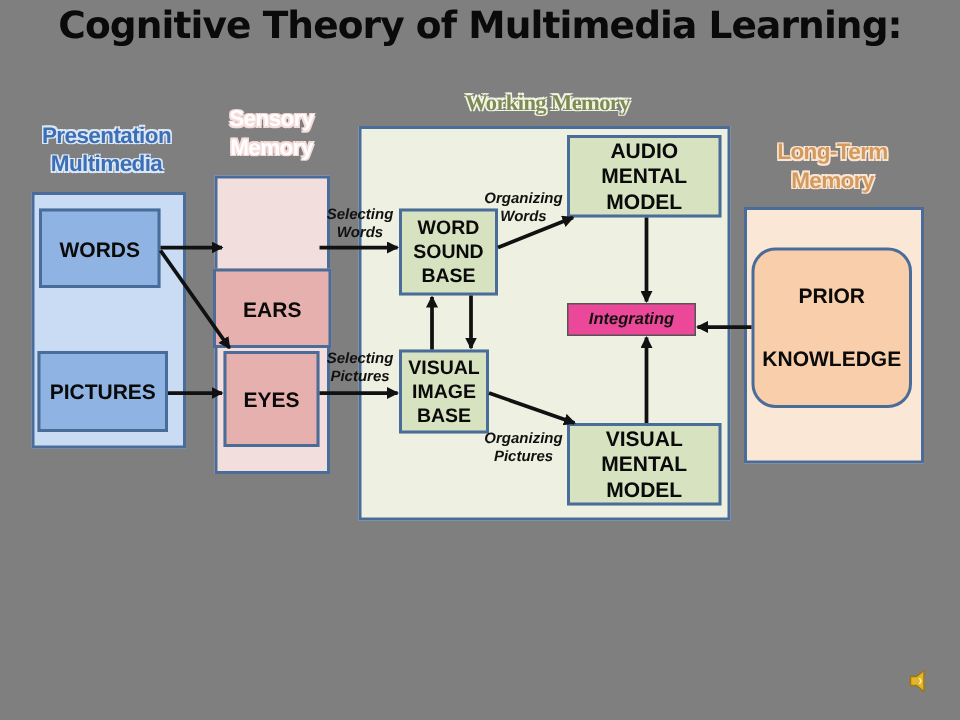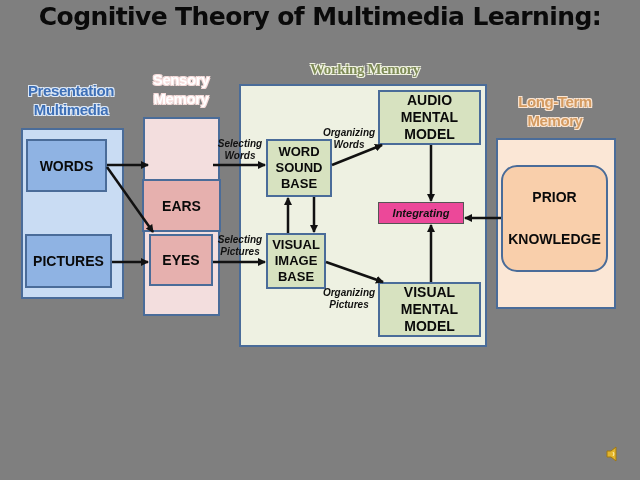--- a/index.html
+++ b/index.html
@@ -43,21 +43,21 @@
 
 <div class="abs panel" style="left:21px;top:128px;width:103px;height:171px;background:#c9dcf3;"></div>
 <div class="abs panel" style="left:143px;top:117px;width:77px;height:199px;background:#f3dede;"></div>
 <div class="abs panel" style="left:239px;top:84px;width:248px;height:263px;background:#eef1e2;"></div>
 <div class="abs panel" style="left:496px;top:138px;width:120px;height:171px;background:#fbe7d6;"></div>
 
 <div class="abs box node-blue" style="left:26px;top:139px;width:81px;height:53px;">WORDS</div>
 <div class="abs box node-blue" style="left:25px;top:234px;width:87px;height:54px;">PICTURES</div>
 
 <div class="abs box node-pink" style="left:142px;top:139px;width:79px;height:53px;margin-top:40px;">EARS</div>
-<div class="abs box node-pink" style="left:149px;top:234px;width:64px;height:52px;text-align:right;">EYES</div>
+<div class="abs box node-pink" style="left:149px;top:234px;width:64px;height:64px;text-align:right;">EYES</div>
 
 <div class="abs box node-green" style="left:266px;top:139px;width:66px;height:58px;flex-direction:column;">
   <span>WORD</span>
   <span>SOUND</span>
   <span>BASE</span>
 </div>
 <div class="abs box node-green" style="left:266px;top:233px;width:60px;height:56px;flex-direction:column;">
   <span>VISUAL</span>
   <span>IMAGE</span>
   <span>BASE</span>

